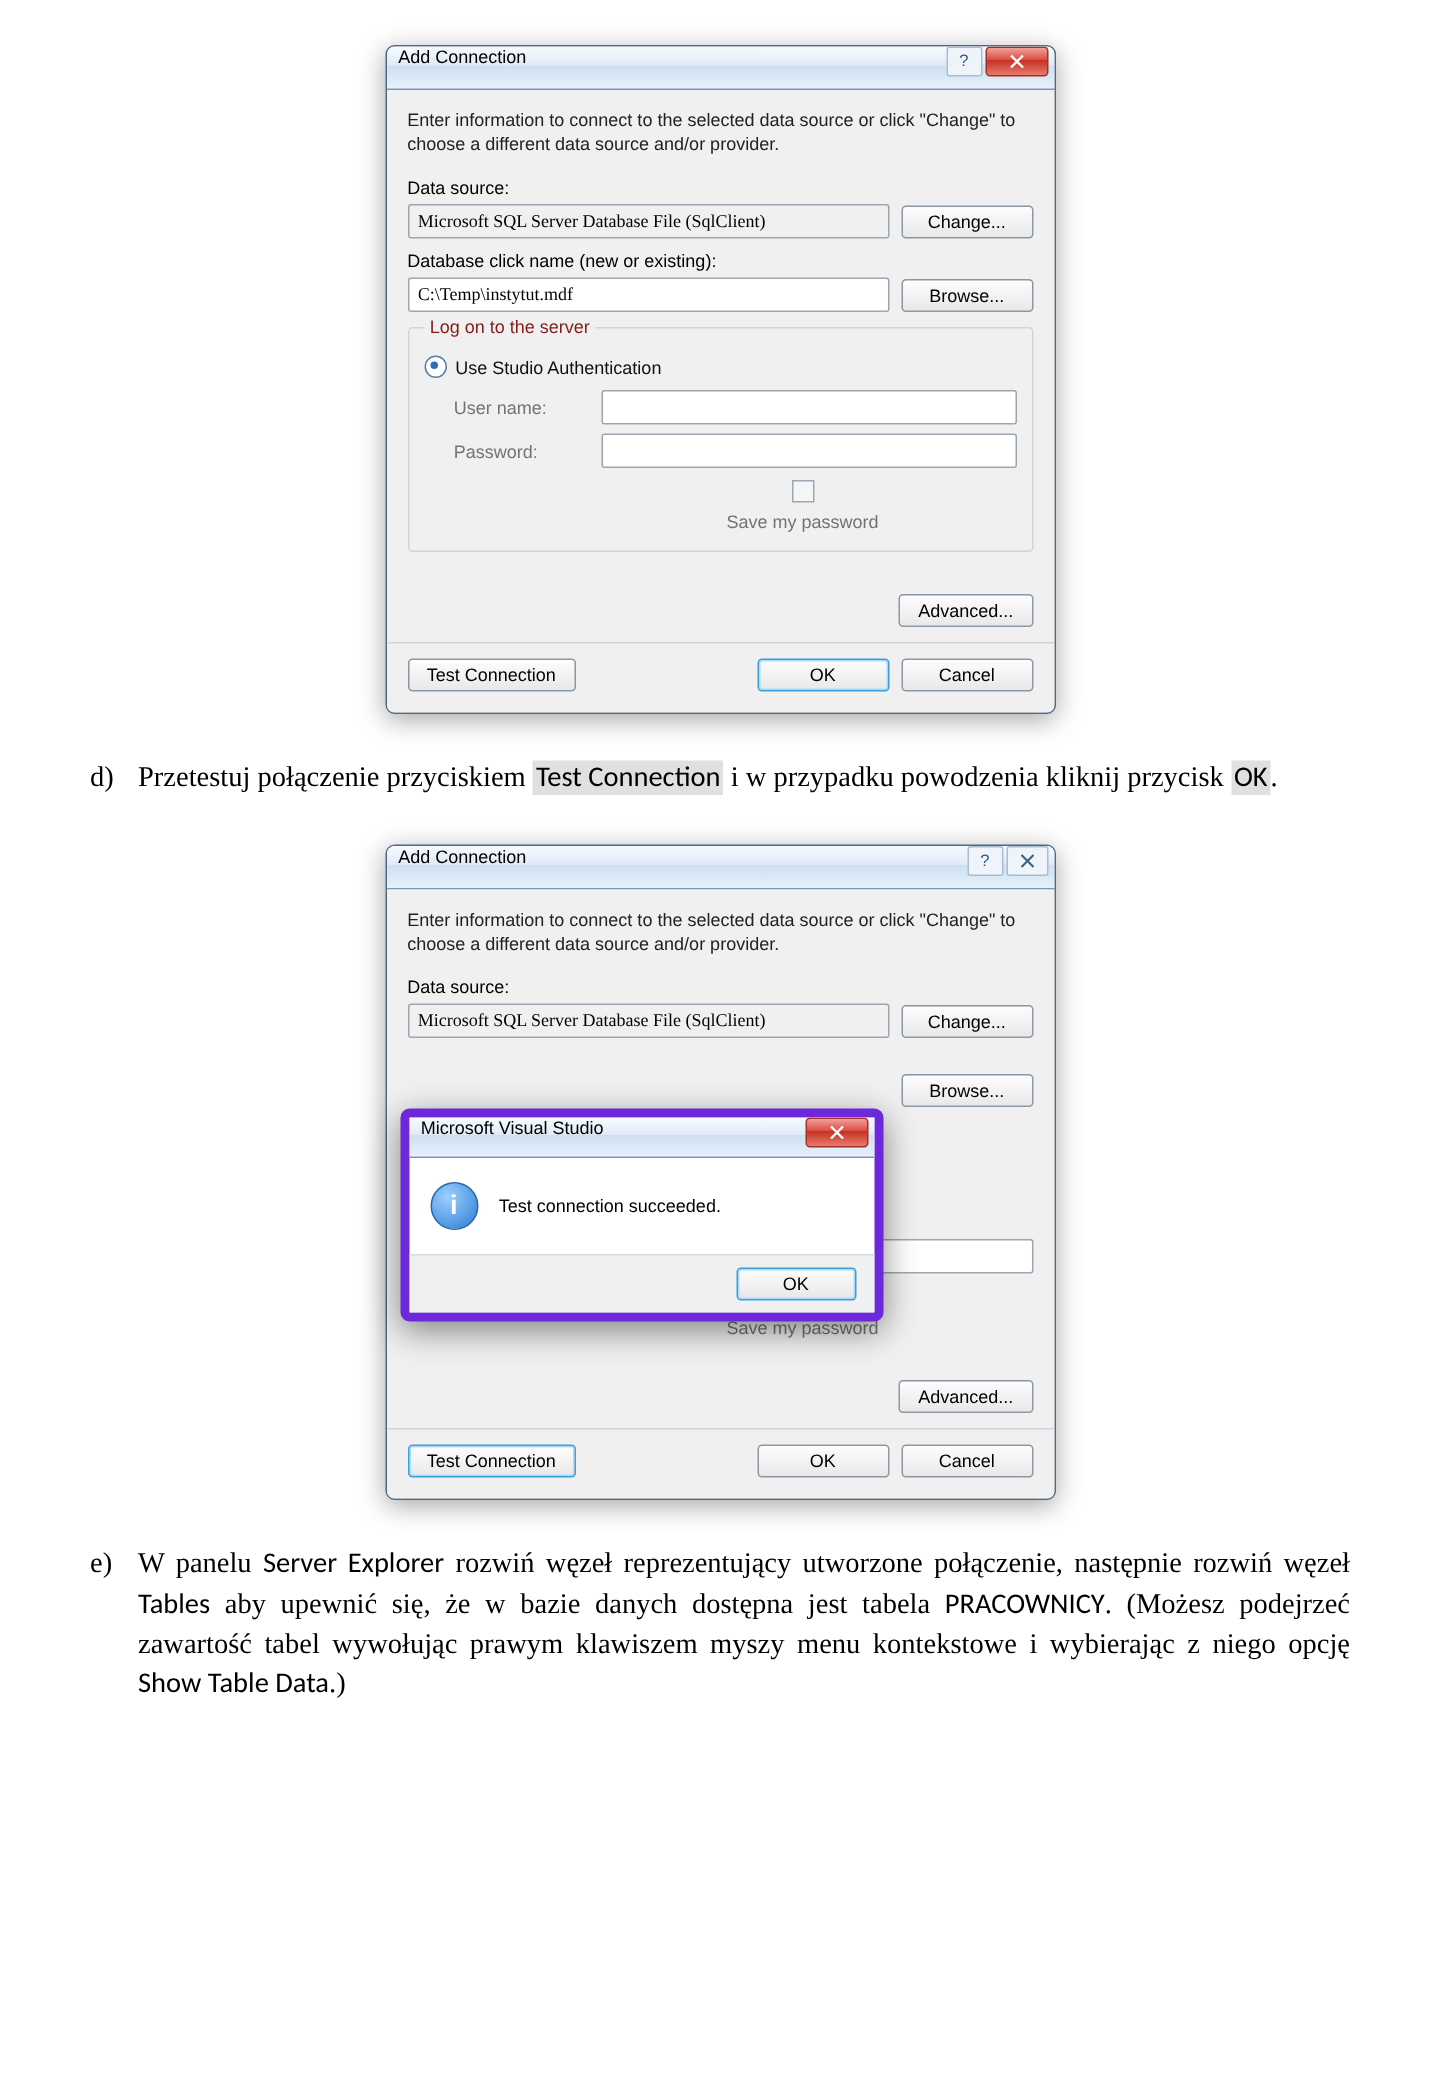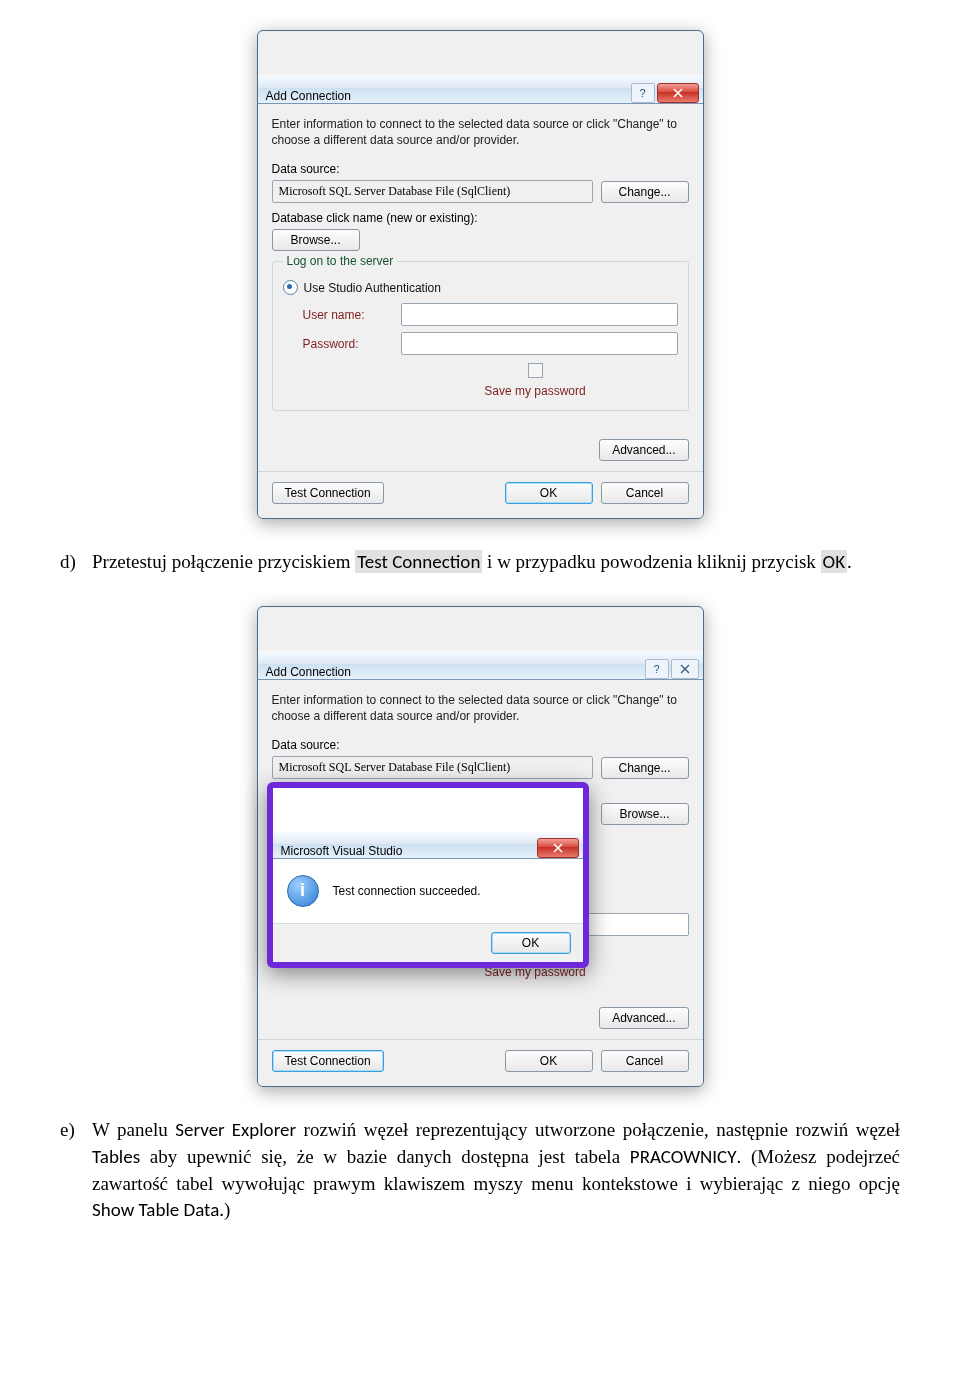--- a/index.html
+++ b/index.html
@@ -28,23 +28,22 @@
     font-family: "Segoe UI", Tahoma, sans-serif;
     font-size: 12px;
     color: #111;
     overflow: hidden;
   }
   .titlebar {
     background: linear-gradient(#f7fbff, #dfeaf6 45%, #cde0f1 46%, #e6f1fb);
     border-bottom: 1px solid #7a96b2;
     height: 28px;
     display: flex;
-    align-items: flex-end;
+    align-items: flex-start;
     padding: 0 4px 0 8px;
-    margin-top: 44px;
   }
   .titlebar .title {
     flex: 1;
     font-weight: 400;
     color: #000;
   }
   .title-buttons { display: flex; gap: 2px; }
   .title-btn {
     width: 26px; height: 18px;
     border: 1px solid #8aa3bd;
@@ -99,34 +98,34 @@
     border-radius: 3px;
     padding: 8px 10px 12px 10px;
     margin-top: 10px;
   }
   .group-title {
     position: relative;
     top: -16px;
     background:#f0f0f0;
     display:inline-block;
     padding:0 4px;
-    color:#14532d;
+    color:#7f1d1d;
   }
   .group-body { margin-top:-8px; }
   .radio-row { display:flex; align-items:center; gap:6px; margin:4px 0; }
   .radio {
     width:13px;height:13px;border-radius:50%;
     border:1px solid #5b7fa3; background:#fff; position:relative;
   }
   .radio.checked::after{
     content:""; position:absolute; width:5px;height:5px;border-radius:50%;
     background:#2a6db5; top:3px;left:3px;
   }
   .cred-grid { display:grid; grid-template-columns: 90px 1fr; gap:6px 8px; margin:8px 0 0 20px; align-items:center;}
-  .disabled { color:#7f1d1d; }
+  .disabled { color:#737373; }
   .check-row { display:flex; align-items:center; gap:6px; margin-top:8px; margin-left:110px;flex-direction:column;}
   .checkbox {
     width:13px;height:13px;border:1px solid #9aa7b3;background:#f5f5f5;
   }
   .button-row-right { display:flex; justify-content:flex-end; margin-top:28px; gap:8px;}
   .hr { height:1px; background:#d0d5da; margin:10px -14px; }
   .button-row-bottom { display:flex; justify-content:space-between; align-items:center; gap:8px;}
   
   .dialog2-outer { position:relative; }
   .msgbox {
@@ -183,20 +182,21 @@
         <div class="info-text">Enter information to connect to the selected data source or click "Change" to choose a different data source and/or provider.</div>
 
         <div class="label">Data source:</div>
         <div class="row">
           <input class="text-input ro" readonly="" value="Microsoft SQL Server Database File (SqlClient)" style="">
           <button class="win-button">Change...</button>
         </div>
 
         <div class="label">Database click name (new or existing):</div>
         <div class="row">
+          <input class="text-input" value="C:\Temp\instytut.mdf" style="">
           <button class="win-button">Browse...</button>
         </div>
 
         <div class="group">
           <span class="group-title">Log on to the server</span>
           <div class="group-body">
             <div class="radio-row">
               <span class="radio checked"></span>
               <span>Use Studio Authentication</span>
             </div>

